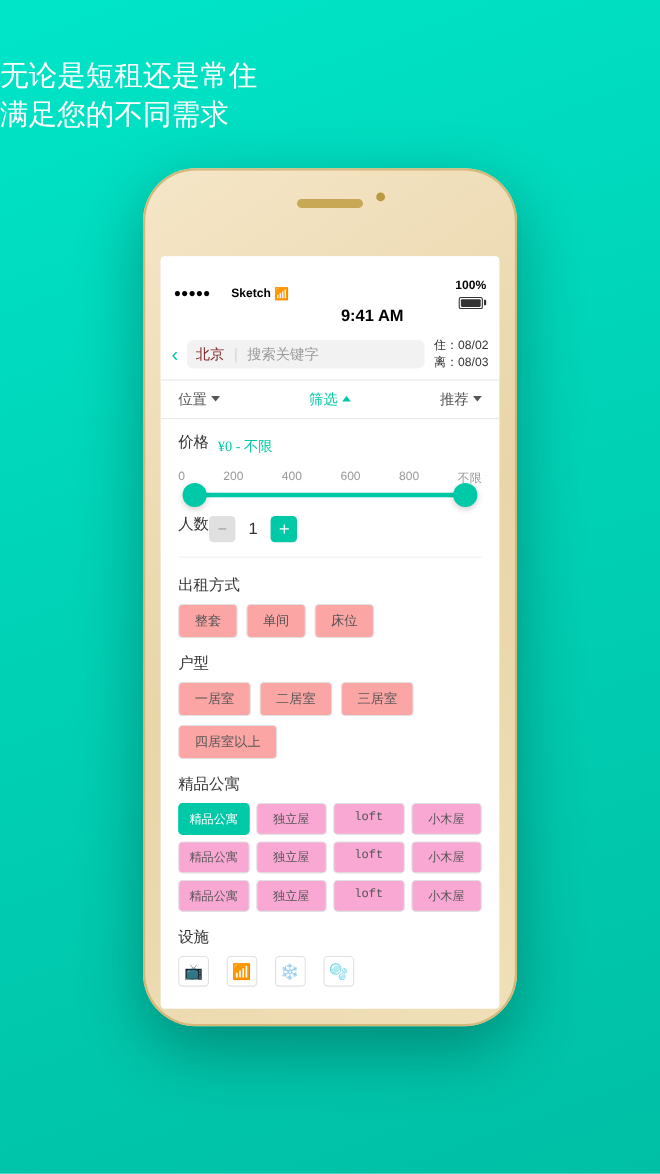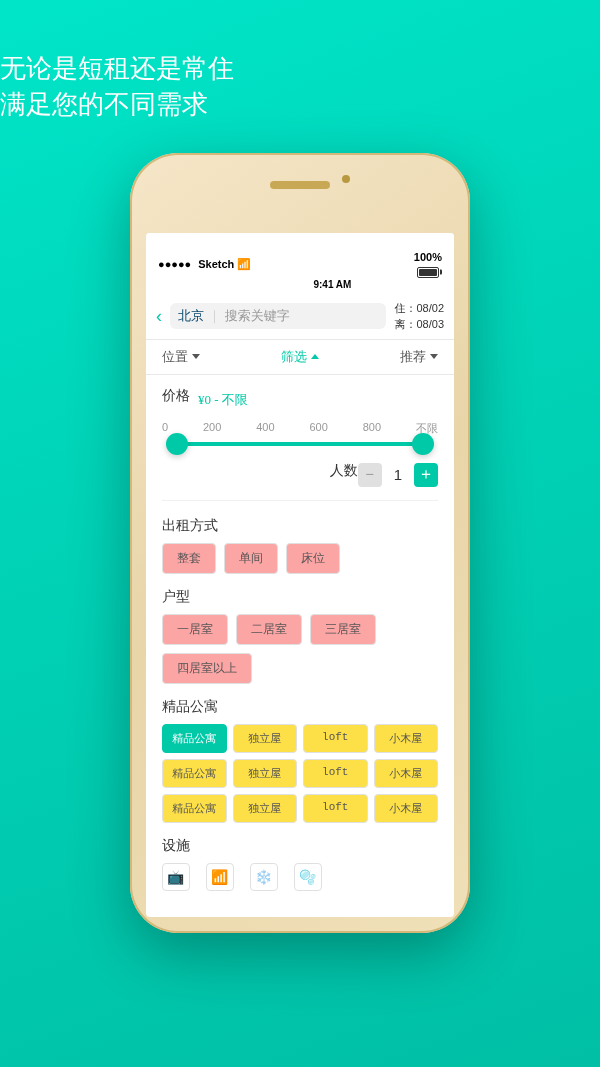--- a/index.html
+++ b/index.html
@@ -83,28 +83,28 @@
       font-size: 11px;
       font-weight: 600;
       flex-shrink: 0;
     }
     .status-left {
       display: flex;
       align-items: center;
       gap: 3px;
     }
     .status-carrier {
-      margin-left: 4px;
+      margin-left: 16px;
       font-size: 11px;
     }
     .wifi-icon {
       font-size: 11px;
     }
     .status-center {
-      font-size: 10px;
+      font-size: 15px;
       font-weight: 600;
       margin-top: 40px;
     }
     .status-right {
       display: flex;
       align-items: center;
       gap: 4px;
       font-size: 11px;
       flex-direction: column;
     }
@@ -151,21 +151,21 @@
       flex: 1;
       display: flex;
       align-items: center;
       background: #f2f2f2;
       border-radius: 6px;
       padding: 4px 8px;
       font-size: 13px;
       color: #999;
     }
     .search-location {
-      color: #0c4a6e;
+      color: #7f1d1d;
       font-weight: 500;
     }
     .search-divider {
       color: #ccc;
       margin: 0 4px;
     }
     .dates-area {
       margin-left: 8px;
       text-align: right;
       font-size: 11px;
@@ -256,21 +256,21 @@
       top: 50%;
       transform: translateY(-50%);
       box-shadow: 0 2px 6px rgba(0,0,0,0.2);
     }
     .slider-thumb.left { left: -4px; }
     .slider-thumb.right { right: -4px; }
     
     .people-section {
       display: flex;
       align-items: center;
-      justify-content: flex-end;
+      justify-content: flex-start;
       margin-bottom: 16px;
       padding-bottom: 12px;
       border-bottom: 1px solid #f0f0f0;
     }
     .count-control {
       display: flex;
       align-items: center;
       gap: 12px;
     }
     .count-btn {
@@ -319,21 +319,21 @@
       gap: 6px;
       margin-top: 6px;
     }
     .room-tag {
       padding: 6px 4px;
       border: 1px solid #e0e0e0;
       border-radius: 4px;
       font-size: 11px;
       color: #555;
       text-align: center;
-      background: #fde047;
+      background: #f9a8d4;
     }
     .room-tag.active {
       background: #00c9a7;
       color: white;
       border-color: #00c9a7;
     }
     
     .facilities-section {
     }
     .facilities-row {

